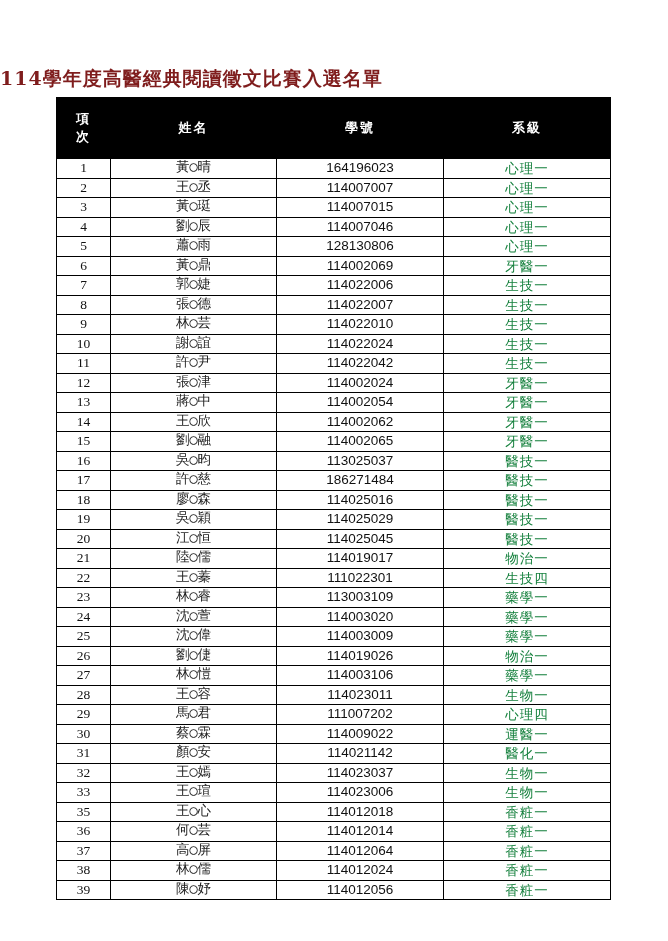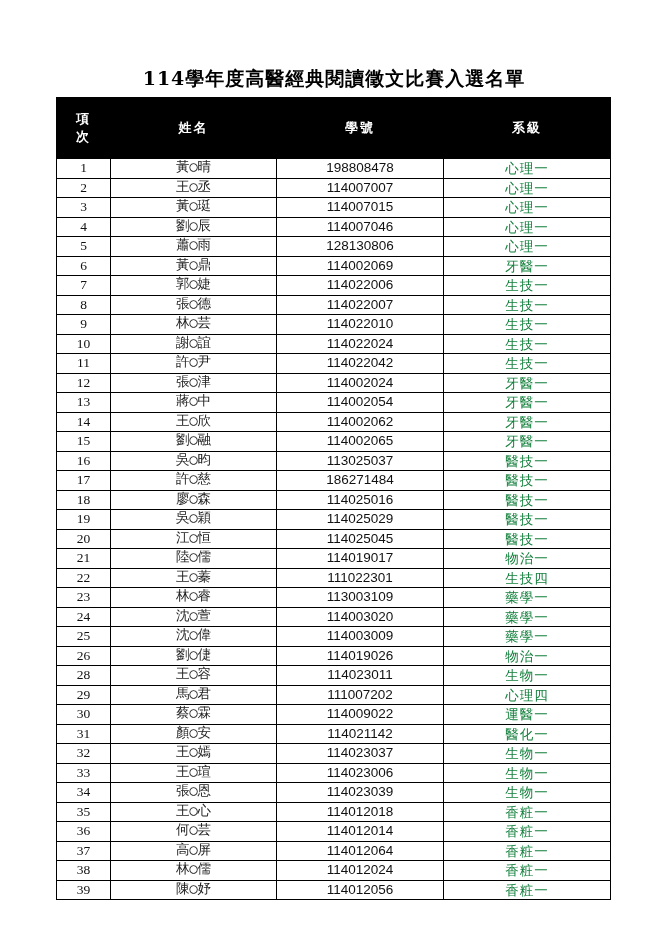--- a/index.html
+++ b/index.html
@@ -13,26 +13,26 @@
       position: relative;
       overflow: hidden;
       font-family: "Liberation Serif", "DejaVu Serif", serif;
       color: #111111;
     }
     .doc-title {
       position: absolute;
       top: 66px;
       left: 0;
       width: 668px;
-      text-align: center;
+      text-align: left;
       font-size: 19px;
       font-weight: bold;
       letter-spacing: 1px;
       font-family: "DejaVu Serif", "Liberation Serif", serif;
-      color: #000000;
+      color: #7f1d1d;
     }
     table.roster {
       position: absolute;
       top: 97px;
       left: 56px;
       width: 554px;
       border-collapse: collapse;
       table-layout: fixed;
     }
     table.roster col.c-no { width: 54px; }
@@ -99,21 +99,21 @@
       <th>項次</th>
       <th>姓名</th>
       <th>學號</th>
       <th>系級</th>
     </tr>
   </thead>
   <tbody id="roster-body">
       <tr>
         <td class="cell-no">1</td>
         <td class="cell-name">黃◯晴</td>
-        <td class="cell-id">198808478</td>
+        <td class="cell-id">164196023</td>
         <td class="cell-dept">心理一</td>
       </tr>
       <tr>
         <td class="cell-no">2</td>
         <td class="cell-name">王◯丞</td>
         <td class="cell-id">114007007</td>
         <td class="cell-dept">心理一</td>
       </tr>
       <tr>
         <td class="cell-no">3</td>
@@ -253,20 +253,26 @@
         <td class="cell-id">114003009</td>
         <td class="cell-dept">藥學一</td>
       </tr>
       <tr>
         <td class="cell-no">26</td>
         <td class="cell-name">劉◯倢</td>
         <td class="cell-id">114019026</td>
         <td class="cell-dept">物治一</td>
       </tr>
       <tr>
+        <td class="cell-no">27</td>
+        <td class="cell-name">林◯愷</td>
+        <td class="cell-id">114003106</td>
+        <td class="cell-dept">藥學一</td>
+      </tr>
+      <tr>
         <td class="cell-no">28</td>
         <td class="cell-name">王◯容</td>
         <td class="cell-id">114023011</td>
         <td class="cell-dept">生物一</td>
       </tr>
       <tr>
         <td class="cell-no">29</td>
         <td class="cell-name">馬◯君</td>
         <td class="cell-id">111007202</td>
         <td class="cell-dept">心理四</td>
@@ -289,26 +295,20 @@
         <td class="cell-id">114023037</td>
         <td class="cell-dept">生物一</td>
       </tr>
       <tr>
         <td class="cell-no">33</td>
         <td class="cell-name">王◯瑄</td>
         <td class="cell-id">114023006</td>
         <td class="cell-dept">生物一</td>
       </tr>
       <tr>
-        <td class="cell-no">34</td>
-        <td class="cell-name">張◯恩</td>
-        <td class="cell-id">114023039</td>
-        <td class="cell-dept">生物一</td>
-      </tr>
-      <tr>
         <td class="cell-no">35</td>
         <td class="cell-name">王◯心</td>
         <td class="cell-id">114012018</td>
         <td class="cell-dept">香粧一</td>
       </tr>
       <tr>
         <td class="cell-no">36</td>
         <td class="cell-name">何◯芸</td>
         <td class="cell-id">114012014</td>
         <td class="cell-dept">香粧一</td>

